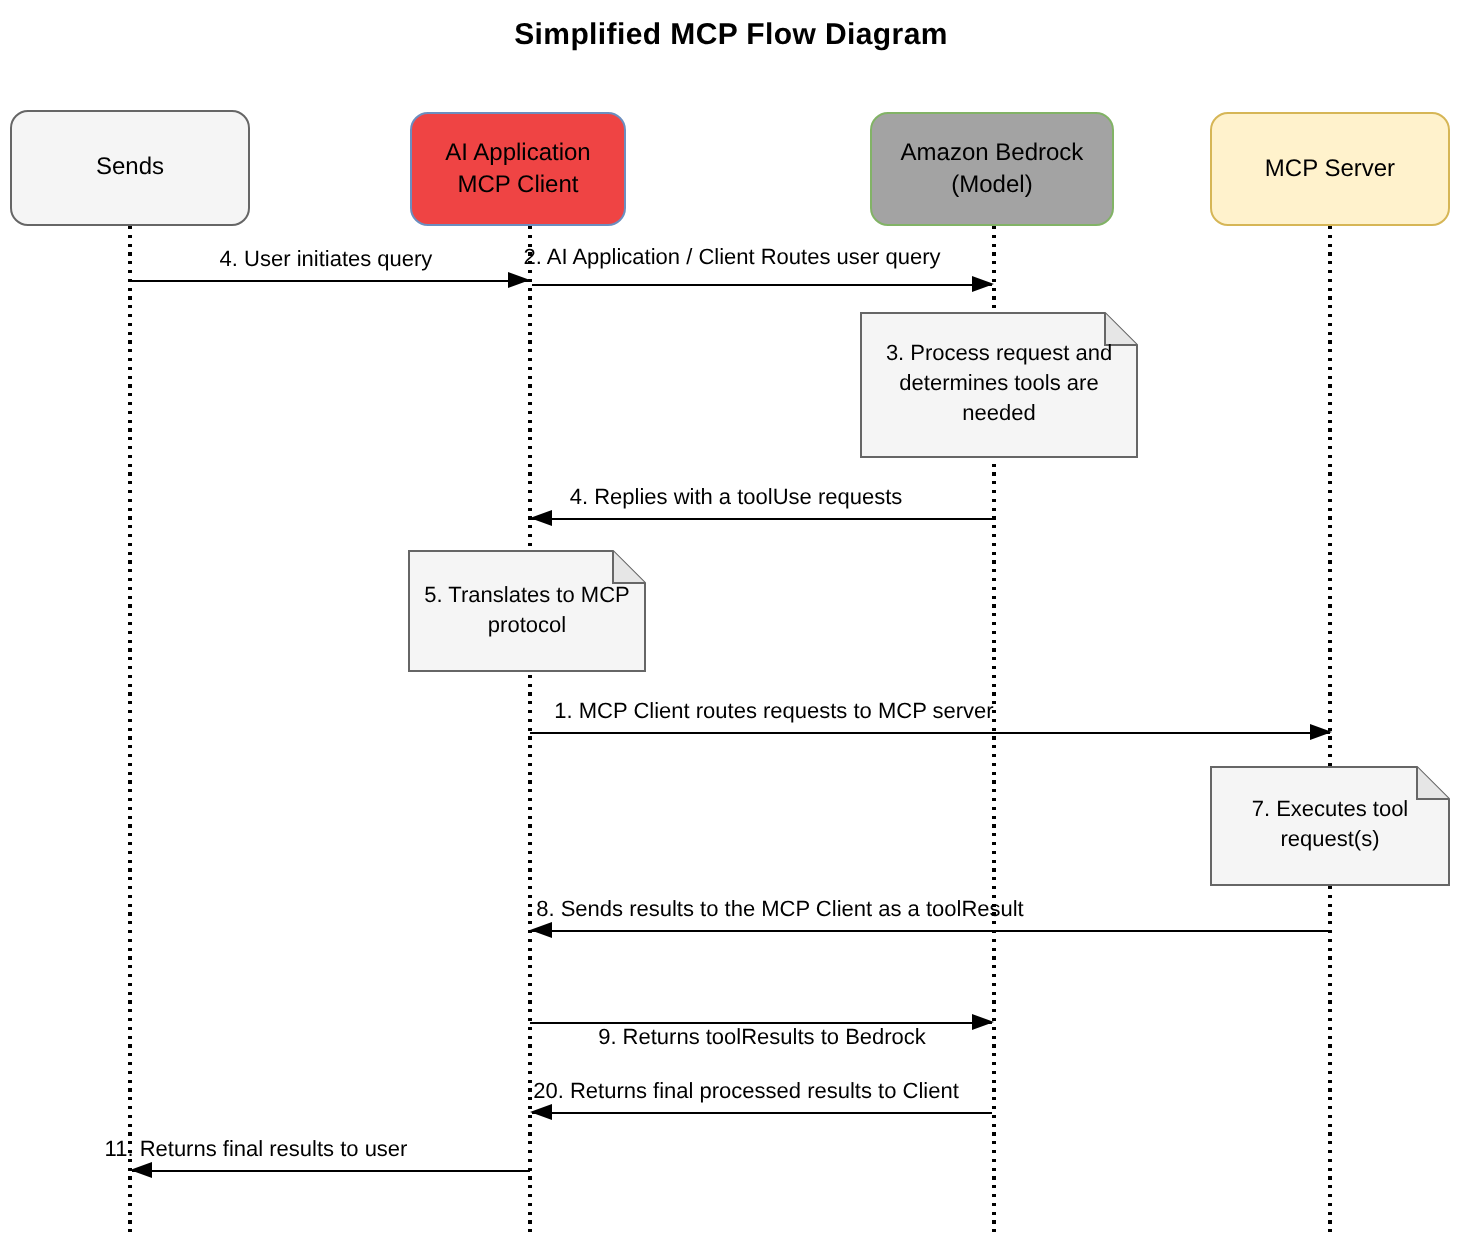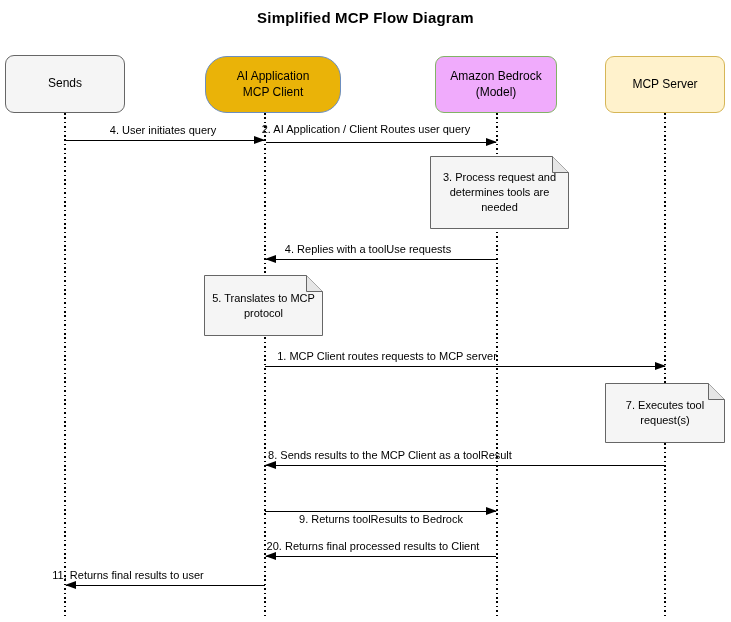--- a/index.html
+++ b/index.html
@@ -52,23 +52,23 @@
 <div class="canvas">
 
   <div class="title">Simplified MCP Flow Diagram</div>
 
   <div class="lifeline" style="left:64px;"></div>
   <div class="lifeline" style="left:264px;"></div>
   <div class="lifeline" style="left:496px;"></div>
   <div class="lifeline" style="left:664px;"></div>
 
   <div class="actor" style="left: 5px; top: 55px; width: 120px; height: 58px; background-color: rgb(245, 245, 245); border-color: rgb(102, 102, 102);">Sends</div>
-  <div class="actor" style="left: 205px; top: 56px; width: 136px; height: 57px; background-color: #eab308; border-color: rgb(108, 142, 191); border-radius: 22px;">AI Application
+  <div class="actor" style="left: 205px; top: 56px; width: 108px; height: 57px; background-color: #ef4444; border-color: rgb(108, 142, 191);">AI Application
 MCP Client</div>
-  <div class="actor" style="left: 435px; top: 56px; width: 122px; height: 57px; background-color: #f0abfc; border-color: rgb(130, 179, 102);">Amazon Bedrock
+  <div class="actor" style="left: 435px; top: 56px; width: 122px; height: 57px; background-color: #a3a3a3; border-color: rgb(130, 179, 102);">Amazon Bedrock
 (Model)</div>
   <div class="actor" style="left: 605px; top: 56px; width: 120px; height: 57px; background-color: rgb(255, 242, 204); border-color: rgb(214, 182, 86);">MCP Server</div>
 
   <div class="msg right" style="left:65px;top:140px;width:199px;"></div>
   <div class="mlabel" style="left:163px;top:124px;">4. User initiates query</div>
 
   <div class="msg right" style="left:266px;top:142px;width:230px;"></div>
   <div class="mlabel" style="left:366px;top:123px;">2. AI Application / Client Routes user query</div>
 
   <div class="note" style="left:430px;top:156px;width:139px;height:73px;">

